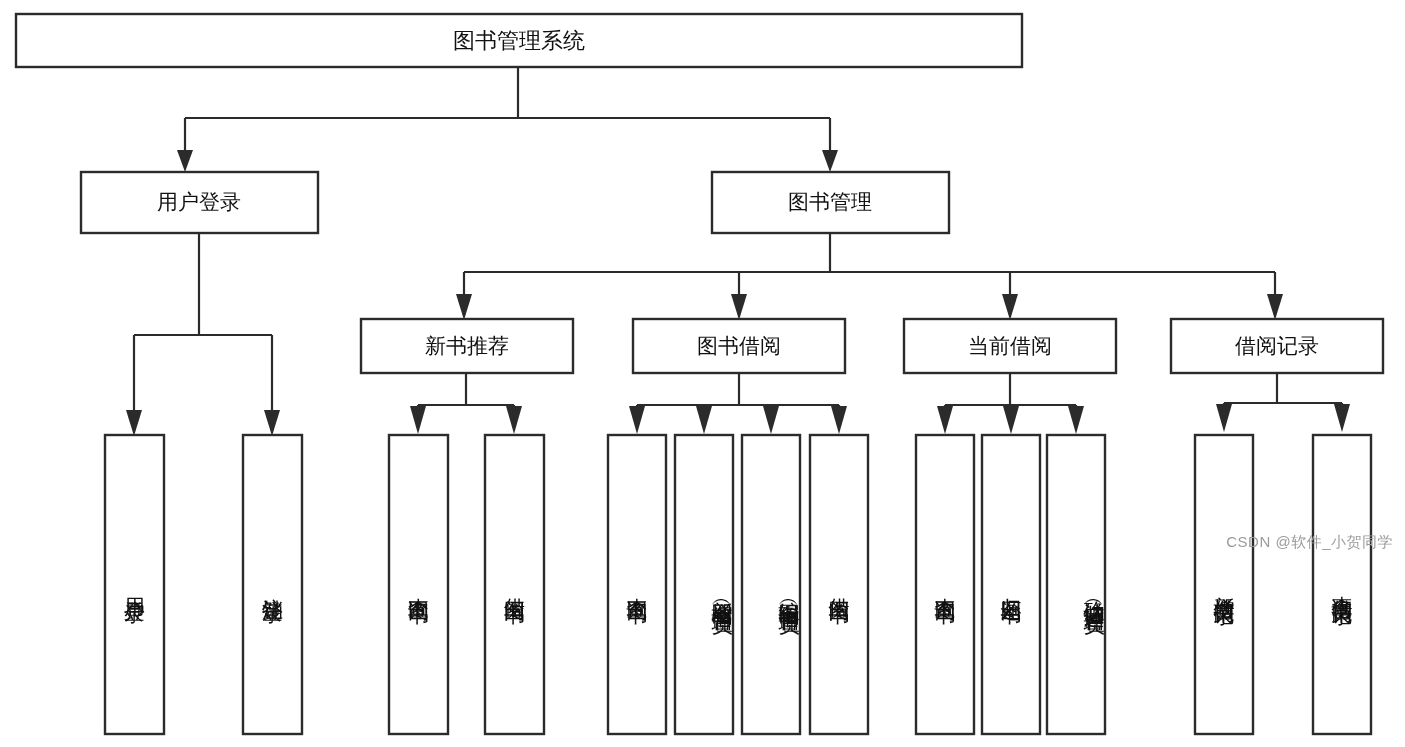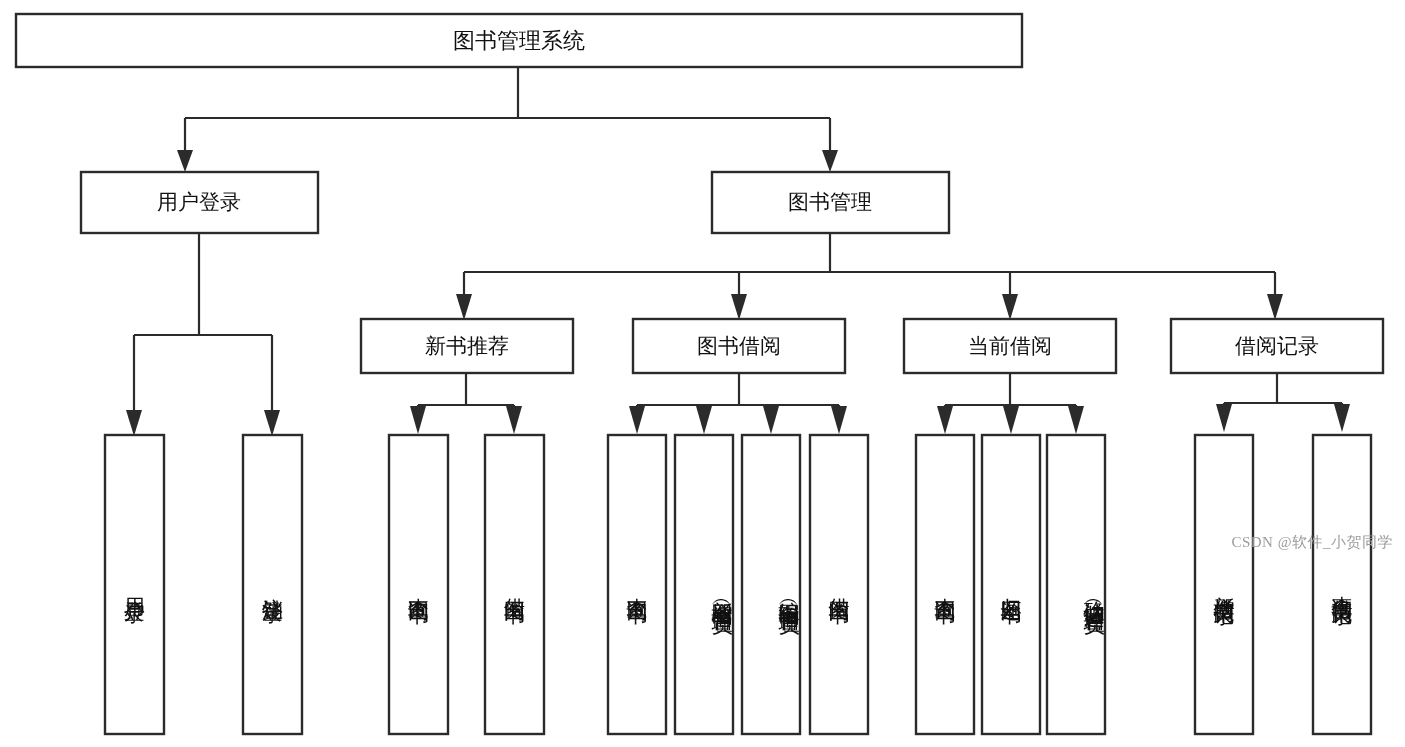--- a/index.html
+++ b/index.html
@@ -70,21 +70,21 @@
     display: flex;
     align-items: center;
     justify-content: center;
     white-space: nowrap;
     pointer-events: none;
   }
   .watermark {
     position: absolute;
     right: 12px;
     bottom: 6px;
-    font-family: Liberation Serif, serif;
+    font-family: Liberation Sans, sans-serif;
     font-size: 15px;
     color: #9b9b9b;
     white-space: nowrap;
     letter-spacing: 0.5px;
   }
 </style>
 </head>
 <body>
 
 <div id="diagram-root">

